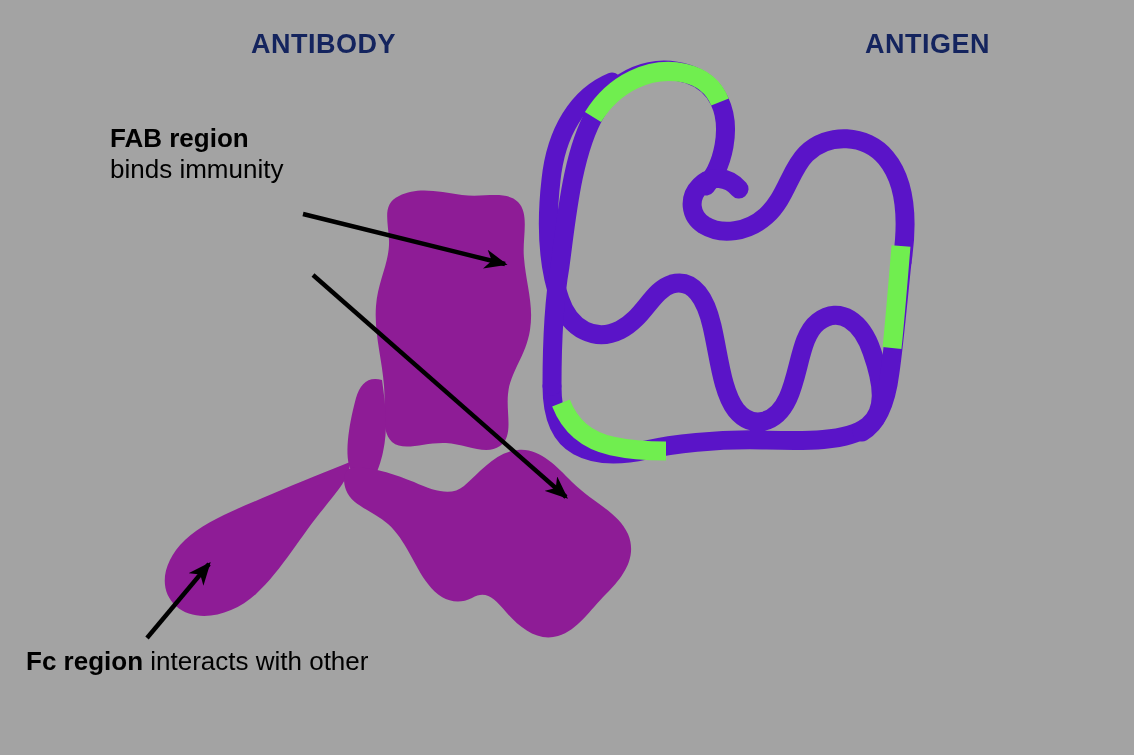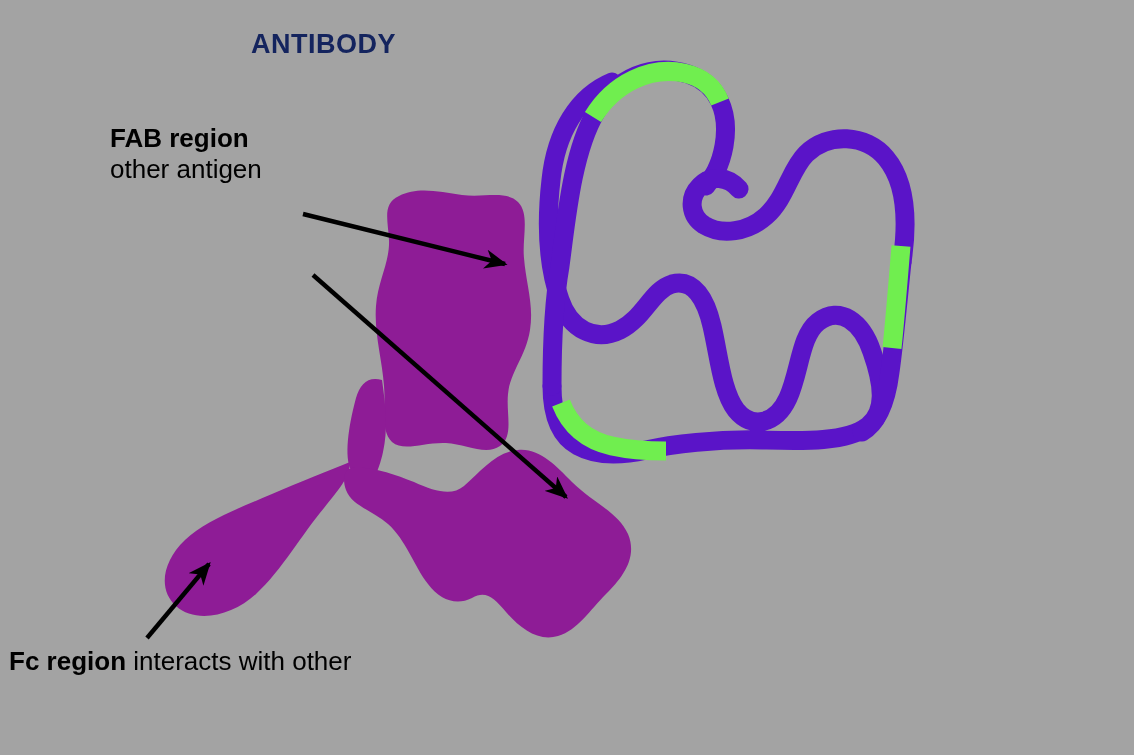--- a/index.html
+++ b/index.html
@@ -39,21 +39,21 @@
 
   .callout {
     position: absolute;
     color: #000000;
     font-family: "Liberation Sans", sans-serif;
     font-size: 26px;
     line-height: 31px;
     white-space: nowrap;
   }
   #fab-callout { left: 88px; top: 123px; margin-left: 22px; }
-  #fc-callout  { left: 9px; top: 646px; }
+  #fc-callout  { left: 26px; top: 646px; }
   .callout .strong { font-weight: bold; }
   .callout .normal { font-weight: normal; }
   .callout-line { display: block; }
 </style>
 </head>
 <body>
 
 <div id="canvas">
 
   <svg id="figure-svg" viewBox="0 0 1134 755">
@@ -164,24 +164,25 @@
       <line x1="303" y1="214" x2="505" y2="264" stroke="#000000" stroke-width="4.4" marker-end="url(#arrowhead)"></line>
 
       <line x1="313" y1="275" x2="566" y2="497" stroke="#000000" stroke-width="4.4" marker-end="url(#arrowhead)"></line>
 
       <line x1="147" y1="638" x2="209" y2="564" stroke="#000000" stroke-width="4.4" marker-end="url(#arrowhead)"></line>
     </g>
   </svg>
 
   <div class="hdr-label" id="antibody-title">ANTIBODY</div>
 
+  <div class="hdr-label" id="antigen-title">ANTIGEN</div>
 
   <div class="callout" id="fab-callout">
     <span class="callout-line strong">FAB region</span>
-    <span class="callout-line normal">other antigen</span>
+    <span class="callout-line normal">binds immunity</span>
   </div>
 
   <div class="callout" id="fc-callout">
     <span class="callout-line">
       <span class="strong">Fc region</span><span class="normal"> interacts with other</span>
     </span>
   </div>
 
 </div>
 

